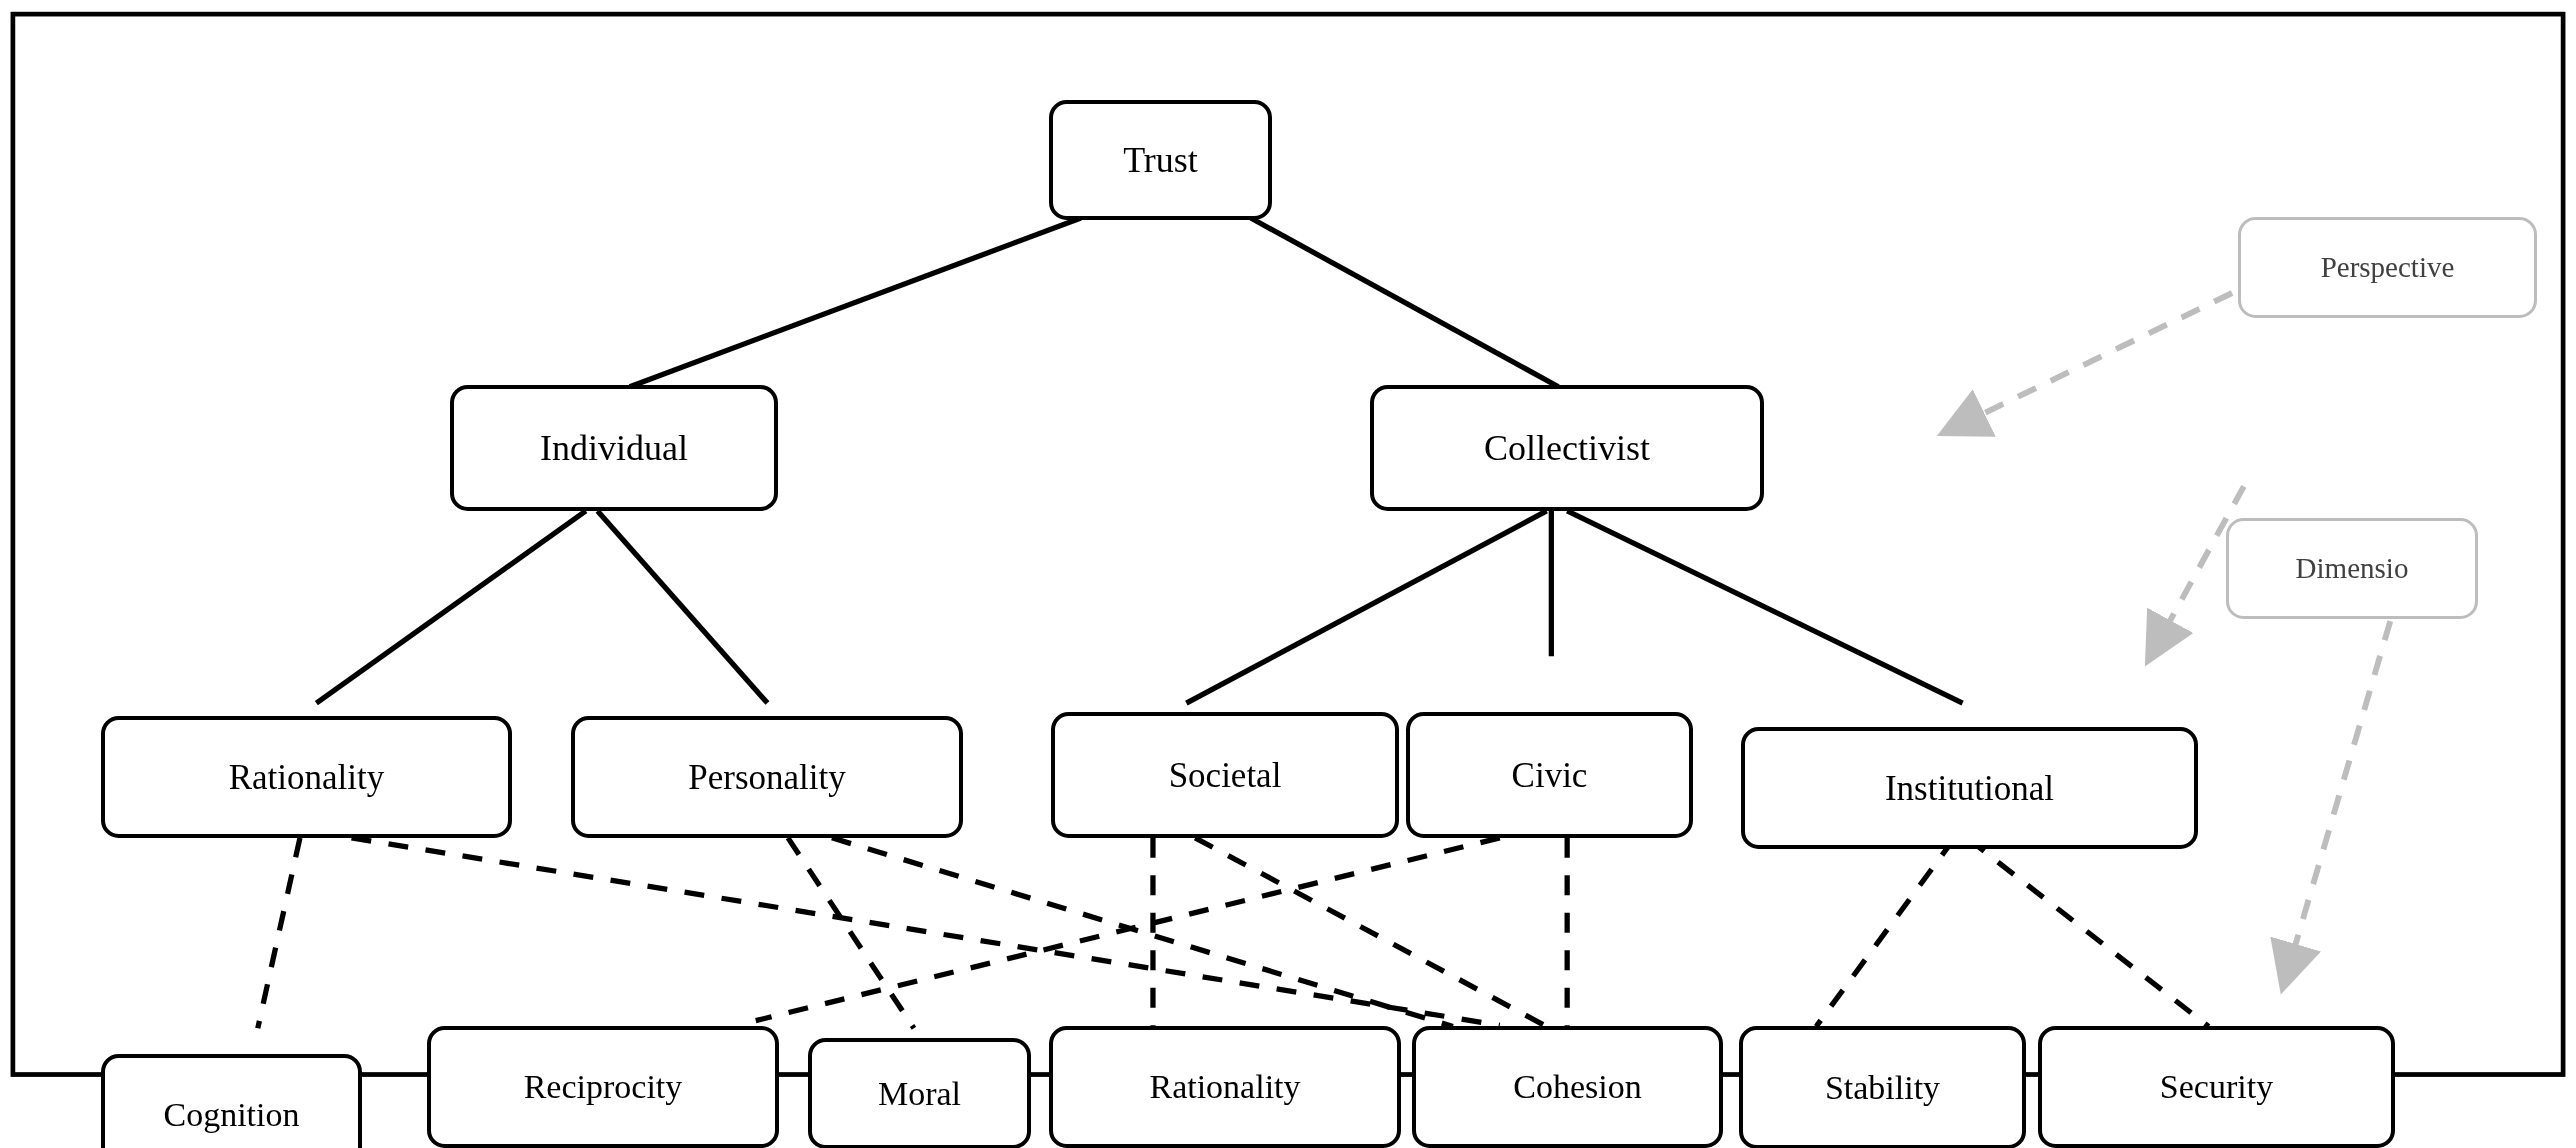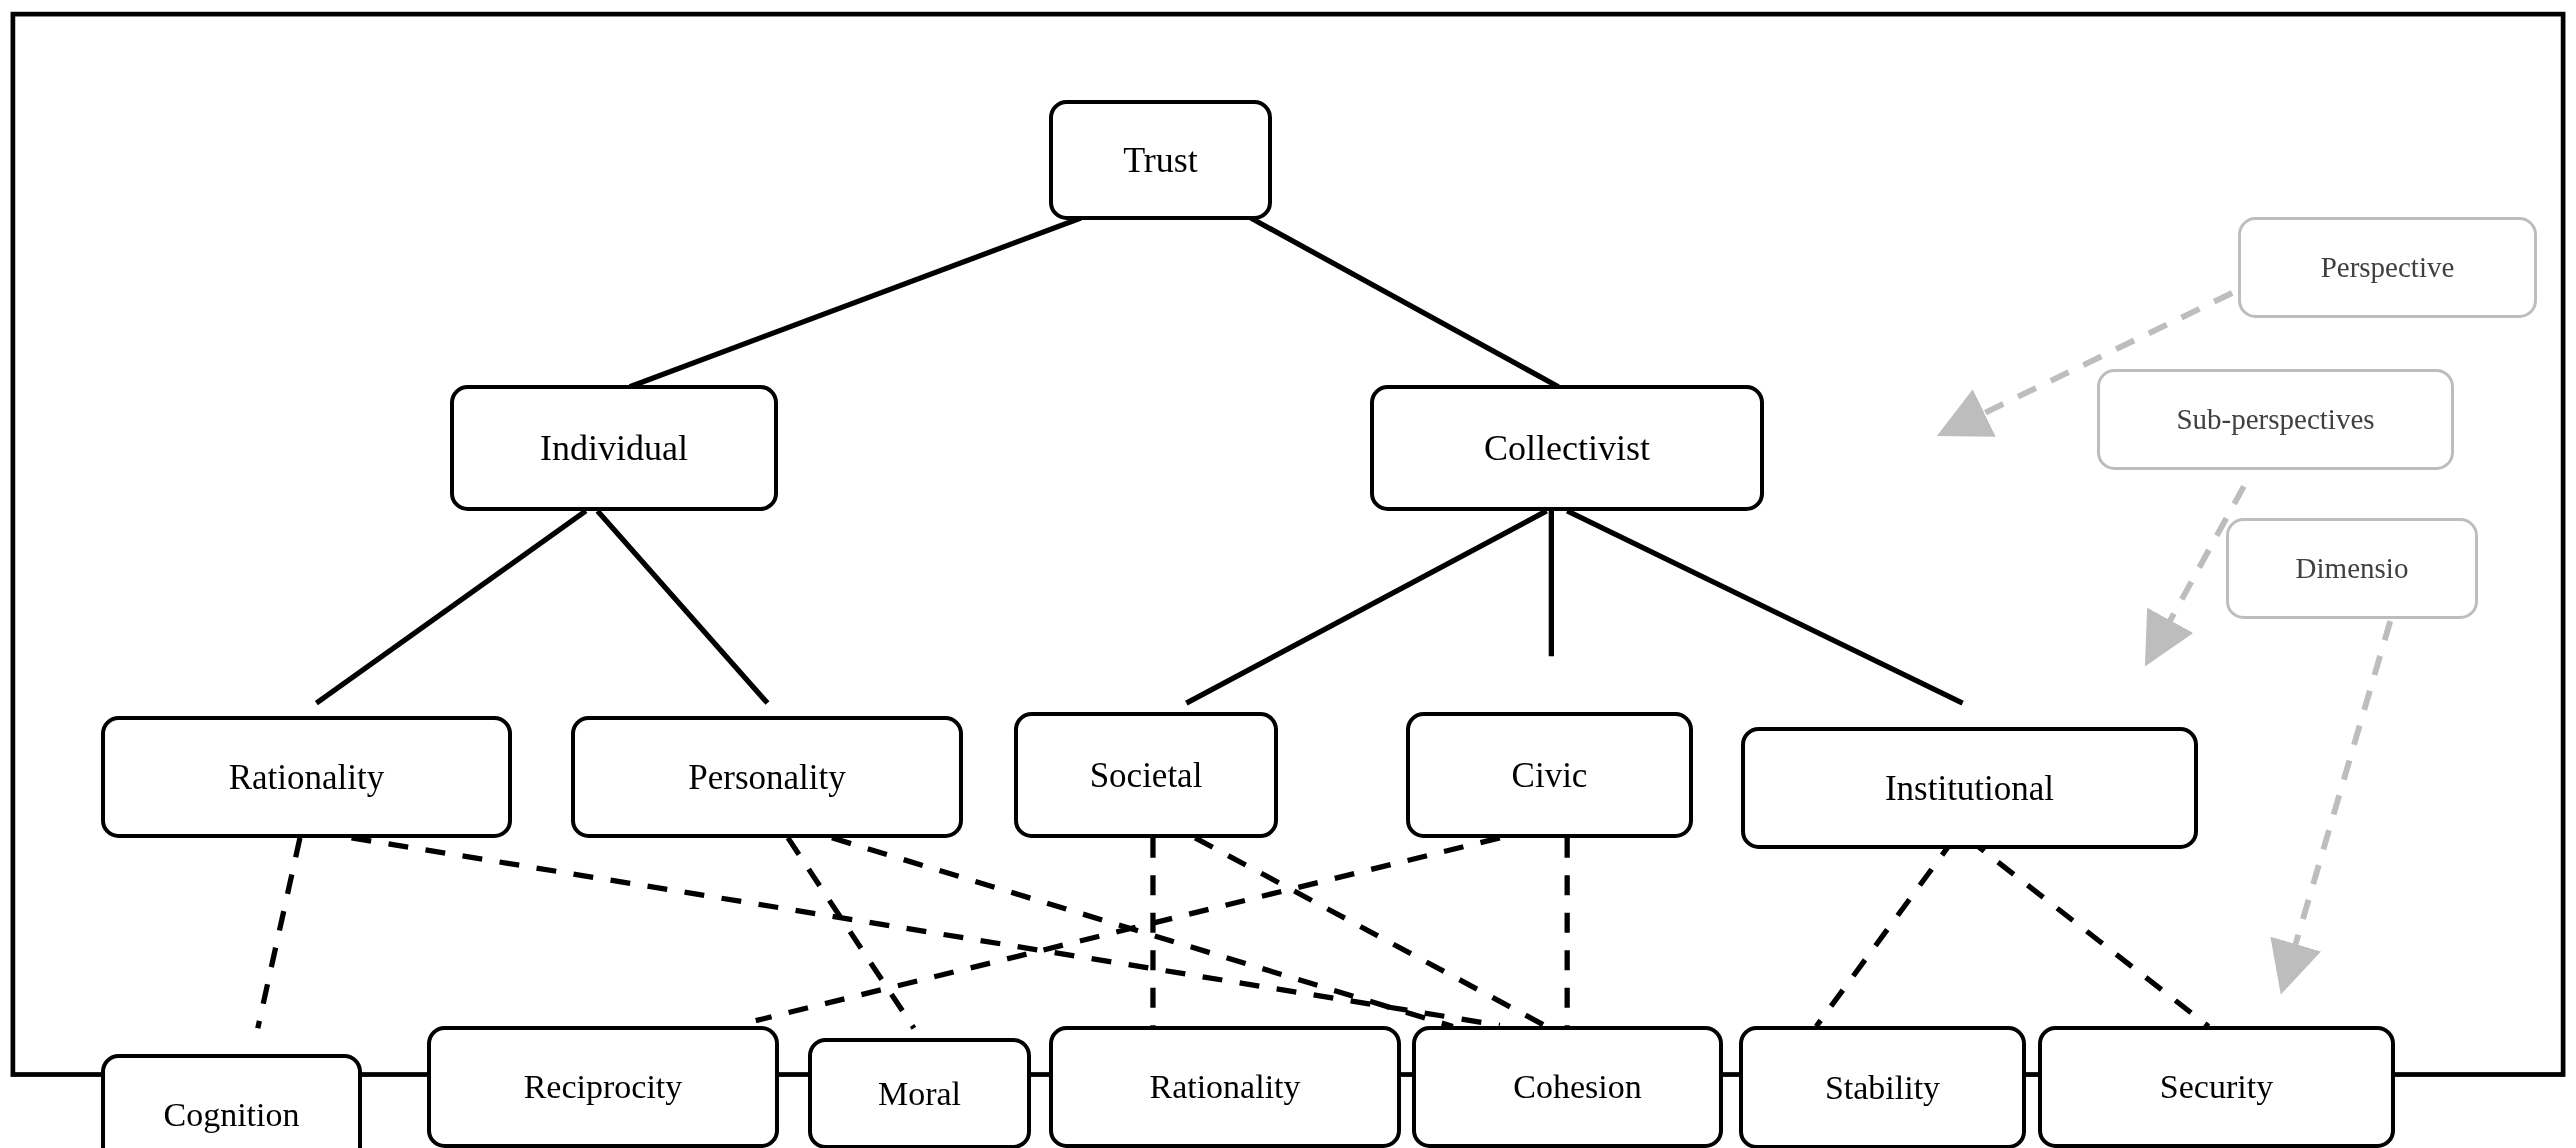--- a/index.html
+++ b/index.html
@@ -94,21 +94,21 @@
   <div class="node lvl1" style="left:1370px;top:385px;width:394px;height:126px;">
     <span>Collectivist</span>
   </div>
 
   <div class="node lvl2" style="left:101px;top:716px;width:411px;height:122px;">
     <span>Rationality</span>
   </div>
   <div class="node lvl2" style="left:571px;top:716px;width:392px;height:122px;">
     <span>Personality</span>
   </div>
-  <div class="node lvl2" style="left:1014px;top:712px;width:264px;height:126px;">
+  <div class="node lvl2" style="left:1051px;top:712px;width:348px;height:126px;">
     <span>Societal</span>
   </div>
   <div class="node lvl2" style="left:1406px;top:712px;width:287px;height:126px;">
     <span>Civic</span>
   </div>
   <div class="node lvl2" style="left:1741px;top:716px;width:457px;height:122px;margin-top:11px;">
     <span>Institutional</span>
   </div>
 
   <div class="node lvl3" style="left:101px;top:1026px;width:261px;height:122px;margin-top:28px;">
@@ -129,21 +129,18 @@
   <div class="node lvl3" style="left:1739px;top:1026px;width:287px;height:123px;">
     <span>Stability</span>
   </div>
   <div class="node lvl3" style="left:2038px;top:1026px;width:357px;height:122px;">
     <span>Security</span>
   </div>
 
   <div class="legend-box" style="left:2238px;top:217px;width:299px;height:101px;">
     <span>Perspective</span>
   </div>
-  <div class="legend-box" style="left:2097px;top:369px;width:357px;height:101px;">
-    <span>Sub-perspectives</span>
-  </div>
   <div class="legend-box" style="left:2226px;top:518px;width:252px;height:101px;">
     <span>Dimensio</span>
   </div>
 
 </div>
 
 
 </body></html>

